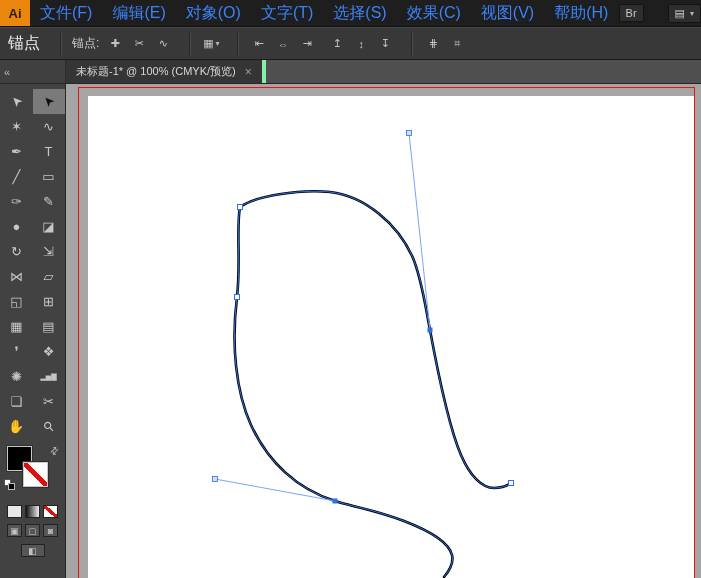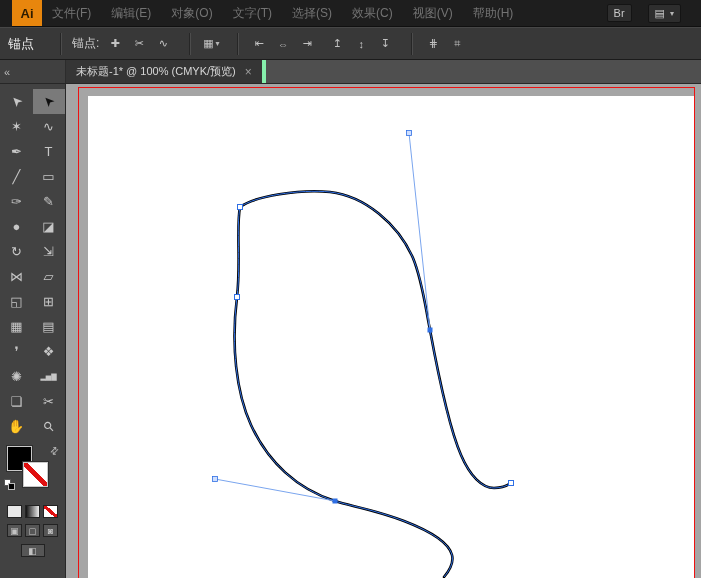--- a/index.html
+++ b/index.html
@@ -1,35 +1,35 @@
 <!DOCTYPE html>
 <html><head>
 <meta charset="utf-8">
 <style>
   * { margin:0; padding:0; box-sizing:border-box; }
   html,body { width:701px; height:578px; overflow:hidden; }
   body { font-family:"Liberation Sans", sans-serif; background:#1d1d1d; }
   #app { position:relative; width:701px; height:578px; user-select:none; }
 
   
-  #menubar { position:absolute; top:0; left:12px; right:0; height:27px; background:#1e1e1e;
+  #menubar { position:absolute; top:0; left:0; right:0; height:27px; background:#1e1e1e;
              border-bottom:1px solid #101010; display:flex; align-items:stretch;justify-content:center; }
   #logo { width:30px; display:flex; align-items:center; justify-content:center;
           background:#e8860d; color:#2d1c00; font-weight:bold; font-size:13px; }
   #menu-items { display:flex; align-items:stretch; }
-  .menu-item { display:flex; align-items:center; padding:8px 10px; font-size:12px; color:#737373; }
-  #appbar-right { margin-left:auto; display:flex; align-items:center; gap:16px; padding-right:20px; }
+  .menu-item { display:flex; align-items:center; padding:8px 10px; font-size:16px; color:#3b82f6; }
+  #appbar-right { margin-left:auto; display:flex; align-items:center; gap:24px; }
   .appbar-icon { color:#c9c9c9; font-size:11px; background:#2e2e2e; border:1px solid #141414;
                  border-radius:2px; padding:2px 6px; display:flex; align-items:center; gap:3px; }
 
   
   #controlbar { position:absolute; top:27px; left:0; right:0; height:33px; background:#383838;
                 border-top:1px solid #474747; border-bottom:1px solid #1b1b1b;
                 display:flex; align-items:center; padding:0 8px; overflow:hidden; }
-  #controlbar-title { font-size:13px; color:#ededed; width:44px; flex:none; }
+  #controlbar-title { font-size:16px; color:#ededed; width:44px; flex:none; }
   .sep { width:2px; height:22px; background:#262626; border-right:1px solid #4c4c4c; margin:0 8px; flex:none; }
   .group { display:flex; align-items:center; flex:none; margin-right:6px; }
   .group-label { font-size:12px; color:#cccccc; margin:0 4px 0 2px; }
   .ctrl-btn { min-width:22px; height:20px; display:flex; align-items:center; justify-content:center;
               color:#c2c2c2; font-size:11px; margin:0 1px; border:1px solid transparent; border-radius:2px; }
   .ctrl-btn.active { background:#262626; border-color:#151515; box-shadow:inset 0 1px 3px rgba(0,0,0,.65); color:#eaeaea; }
   .caret { font-size:8px; margin-left:2px; color:#b5b5b5; }
 
   
   #tabstrip { position:absolute; top:60px; left:0; right:0; height:24px; background:#4f4f4f;

